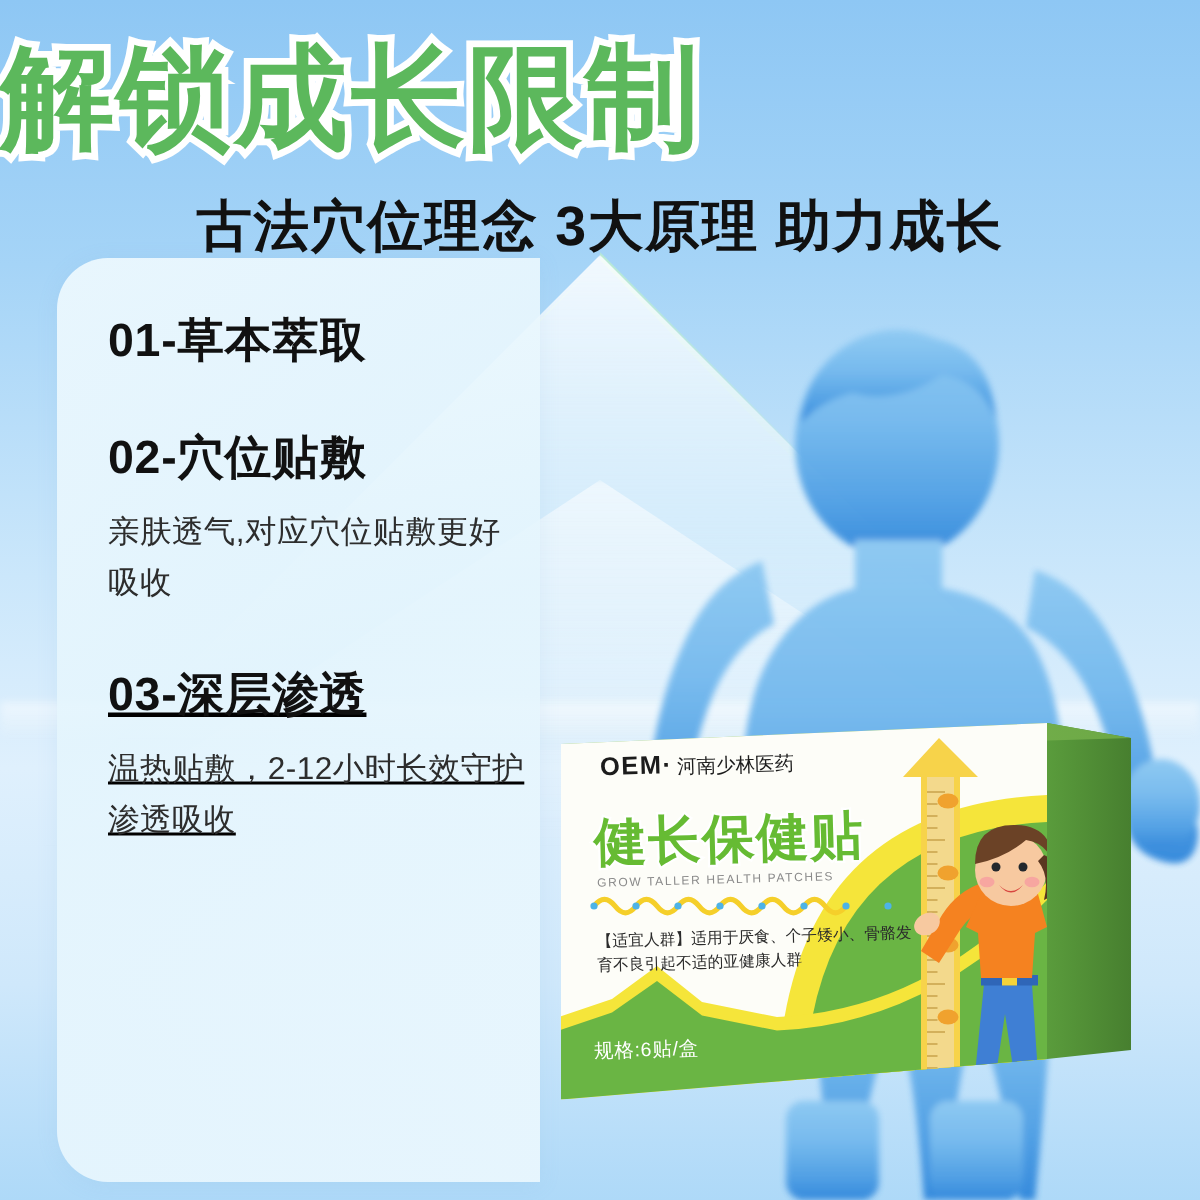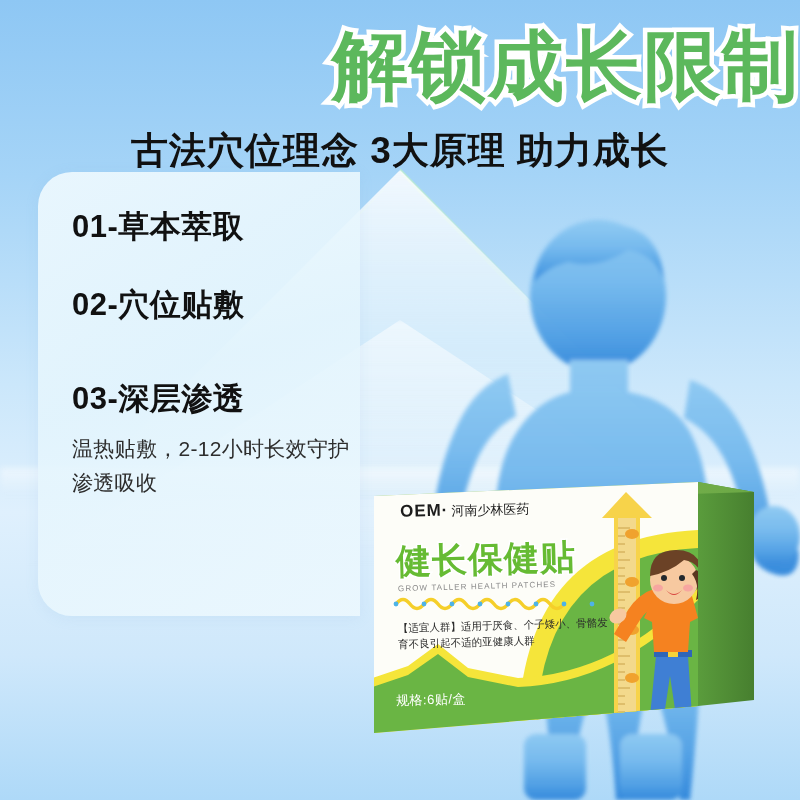--- a/index.html
+++ b/index.html
@@ -39,56 +39,56 @@
   }
 
   
   .silhouette {
     position:absolute; left:398px; top:178px; width:404px; height:622px;
     opacity:.95;
   }
   .silhouette svg { display:block; width:100%; height:100%; }
 
   
-  .headline-wrap { position:absolute; left:0; right:0; top:28px; text-align:right; }
+  .headline-wrap { position:absolute; left:0; right:0; top:28px; text-align:left; }
   .headline {
     font-size:76px; font-weight:bold; letter-spacing:2px;
     color:#5cb85c;
     -webkit-text-stroke:9px #ffffff;
     paint-order:stroke fill;
     text-shadow:0 3px 0 rgba(255,255,255,.9);
     line-height:1;
   }
   .subhead {
     position:absolute; left:0; right:0; top:128px; text-align:center;
     font-size:37px; font-weight:700; color:#111; letter-spacing:1px;
     line-height:1.25;
   }
 
   
   .panel {
-    position:absolute; left:38px; top:172px; width:322px; height:444px;
+    position:absolute; left:38px; top:172px; width:322px; height:616px;
     background:linear-gradient(160deg,rgba(238,249,254,.92) 0%,rgba(228,245,253,.88) 45%,rgba(236,248,254,.9) 100%);
     border-radius:34px 0 0 34px;
     box-shadow:0 2px 14px rgba(120,175,215,.12);
     padding:38px 10px 0 34px;
   }
   .feature { margin-bottom:34px; }
   .feature:last-child { margin-bottom:0; }
   .f-title {
     font-size:31px; font-weight:bold; color:#111;
     letter-spacing:.5px; line-height:1.1; margin-bottom:16px;
   }
   .f-body {
     font-size:21px; color:#2d2d2d; line-height:1.62; letter-spacing:.3px;
     max-width:290px;
   }
   .sp1 { margin-top:0; }
   .sp2 { margin-top:44px; }
-  .sp3 { margin-top:60px; }
+  .sp3 { margin-top:40px;text-decoration:underline; }
 
   
   .product {
     position:absolute; left:368px; top:478px; width:392px; height:262px;
   }
   .product svg { display:block; width:100%; height:100%; overflow:visible; }
 
   .boxtext { position:absolute; }
   .oem {
     left:32px; top:22px; font-size:17px; font-weight:bold;
@@ -163,20 +163,21 @@
 <div class="subhead">古法穴位理念 3大原理 助力成长</div>
 
 <div class="panel">
 
   <div class="feature sp1">
     <div class="f-title">01-草本萃取</div>
   </div>
 
   <div class="feature sp2">
     <div class="f-title">02-穴位贴敷</div>
+    <div class="f-body">亲肤透气,对应穴位贴敷更好吸收</div>
   </div>
 
   <div class="feature sp3">
     <div class="f-title">03-深层渗透</div>
     <div class="f-body">温热贴敷，2-12小时长效守护渗透吸收</div>
   </div>
 
 </div>
 
 <div class="product">

